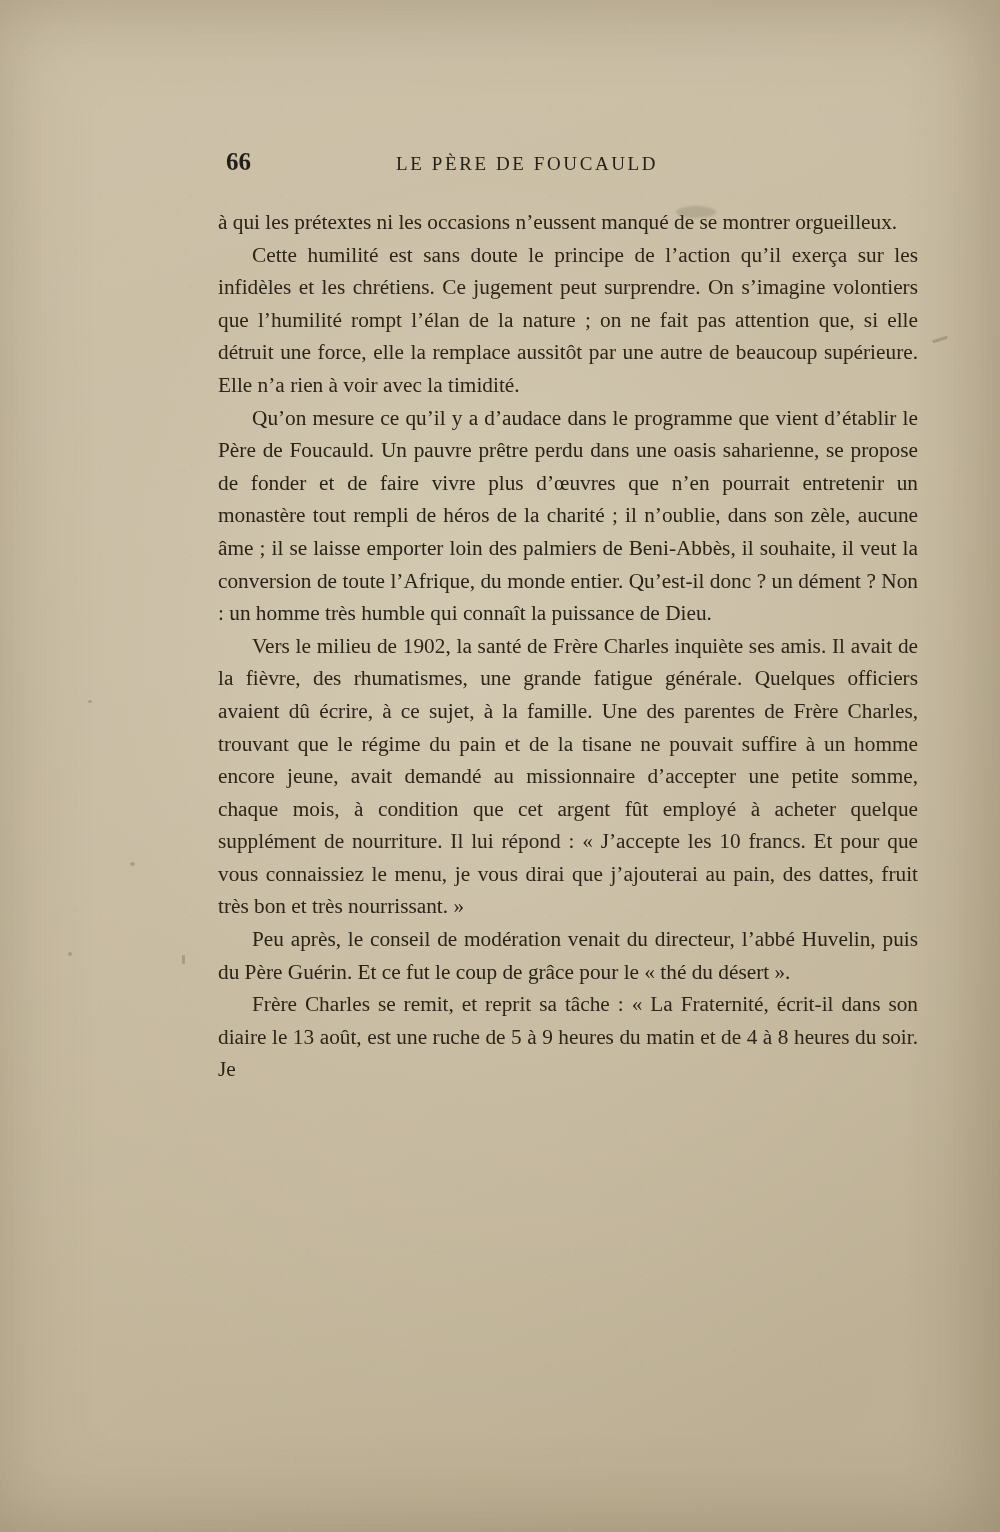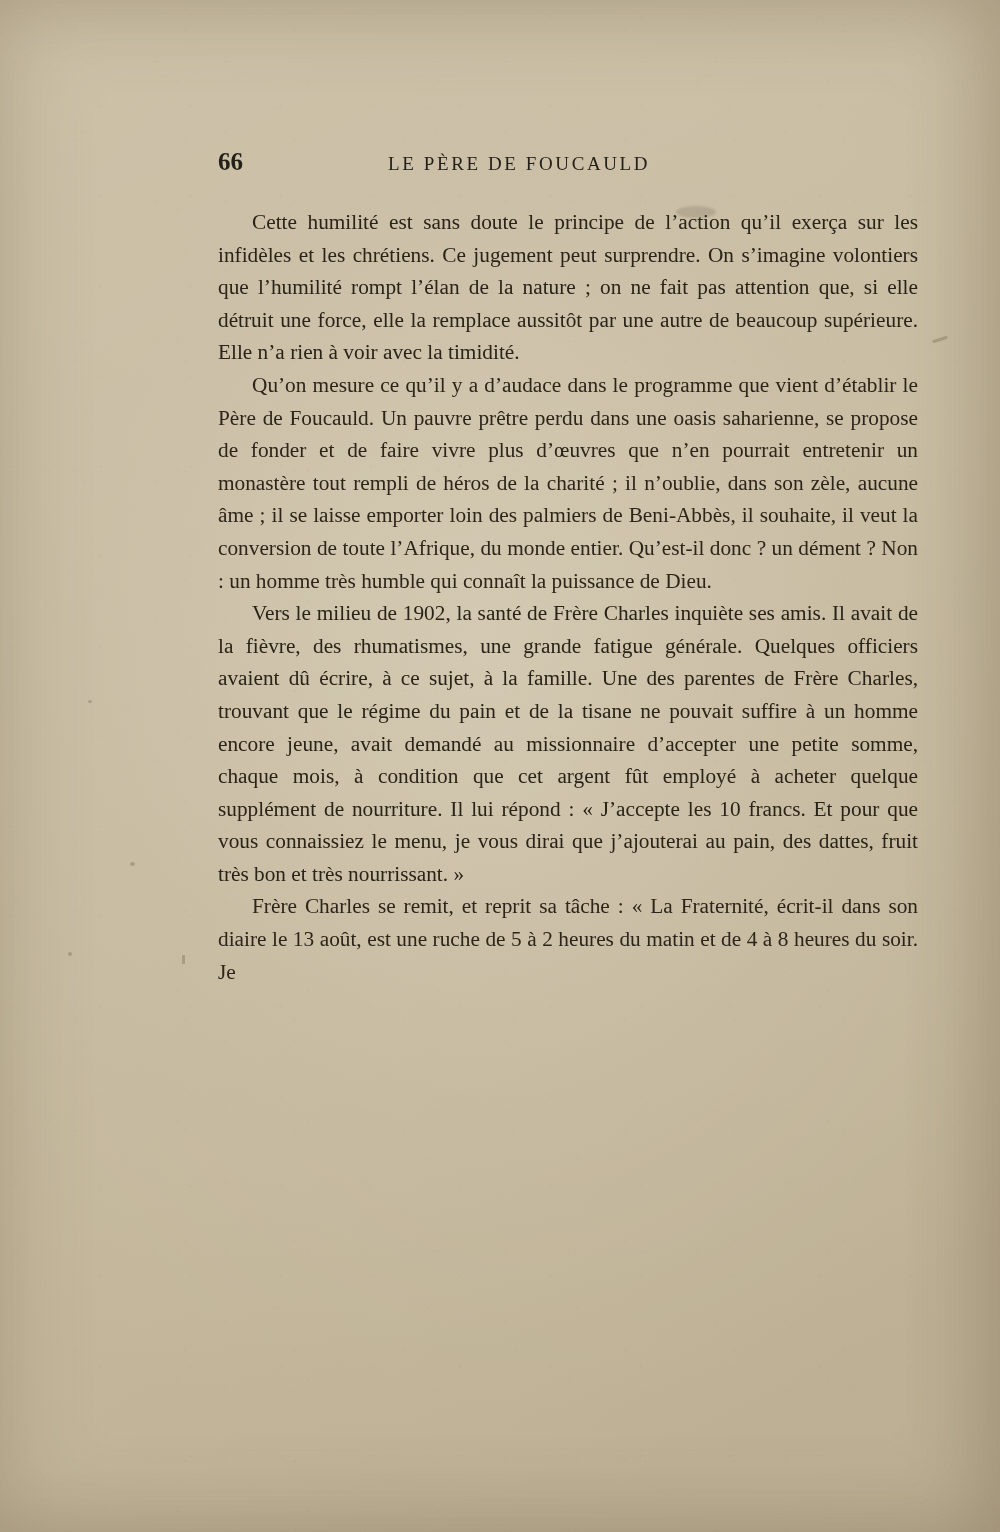--- a/index.html
+++ b/index.html
@@ -55,20 +55,21 @@
     display: flex;
     align-items: baseline;
     margin-bottom: 30px;
   }
   .folio {
     font-family: "Liberation Serif", serif;
     font-size: 25px;
     font-weight: 700;
     color: #241f18;
     width: 170px;
+    margin-left: 8px;
   }
   .running-head {
     font-family: "Liberation Serif", serif;
     font-size: 19px;
     letter-spacing: 2.6px;
     font-weight: 400;
     color: #241f18;
     white-space: nowrap;
   }
 
@@ -121,22 +122,24 @@
   <div class="smudge" style="left:676px; top:206px; width:40px; height:12px;"></div>
 
   <div class="text-block">
 
     <div class="header-line">
       <div class="folio">66</div>
       <div class="running-head">LE PÈRE DE FOUCAULD</div>
     </div>
 
     <div class="body-text">
+      <p class="noindent">à qui les prétextes ni les occasions n’eussent manqué de se montrer orgueilleux.</p>
       <p>Cette humilité est sans doute le principe de l’action qu’il exerça sur les infidèles et les chrétiens. Ce jugement peut surprendre. On s’imagine volontiers que l’humilité rompt l’élan de la nature ; on ne fait pas attention que, si elle détruit une force, elle la remplace aussitôt par une autre de beaucoup supérieure. Elle n’a rien à voir avec la timidité.</p>
       <p>Qu’on mesure ce qu’il y a d’audace dans le programme que vient d’établir le Père de Foucauld. Un pauvre prêtre perdu dans une oasis saharienne, se propose de fonder et de faire vivre plus d’œuvres que n’en pourrait entretenir un monastère tout rempli de héros de la charité ; il n’oublie, dans son zèle, aucune âme ; il se laisse emporter loin des palmiers de Beni-Abbès, il souhaite, il veut la conversion de toute l’Afrique, du monde entier. Qu’est-il donc ? un dément ? Non : un homme très humble qui connaît la puissance de Dieu.</p>
       <p>Vers le milieu de 1902, la santé de Frère Charles inquiète ses amis. Il avait de la fièvre, des rhumatismes, une grande fatigue générale. Quelques officiers avaient dû écrire, à ce sujet, à la famille. Une des parentes de Frère Charles, trouvant que le régime du pain et de la tisane ne pouvait suffire à un homme encore jeune, avait demandé au missionnaire d’accepter une petite somme, chaque mois, à condition que cet argent fût employé à acheter quelque supplément de nourriture. Il lui répond : « J’accepte les 10 francs. Et pour que vous connaissiez le menu, je vous dirai que j’ajouterai au pain, des dattes, fruit très bon et très nourrissant. »</p>
-      <p>Frère Charles se remit, et reprit sa tâche : « La Fraternité, écrit-il dans son diaire le 13 août, est une ruche de 5 à 2 heures du matin et de 4 à 8 heures du soir. Je</p>
+      <p>Peu après, le conseil de modération venait du directeur, l’abbé Huvelin, puis du Père Guérin. Et ce fut le coup de grâce pour le « thé du désert ».</p>
+      <p>Frère Charles se remit, et reprit sa tâche : « La Fraternité, écrit-il dans son diaire le 13 août, est une ruche de 5 à 9 heures du matin et de 4 à 8 heures du soir. Je</p>
     </div>
 
   </div>
 
   <div class="edge-shadow"></div>
 </div>
 
 </body></html>

